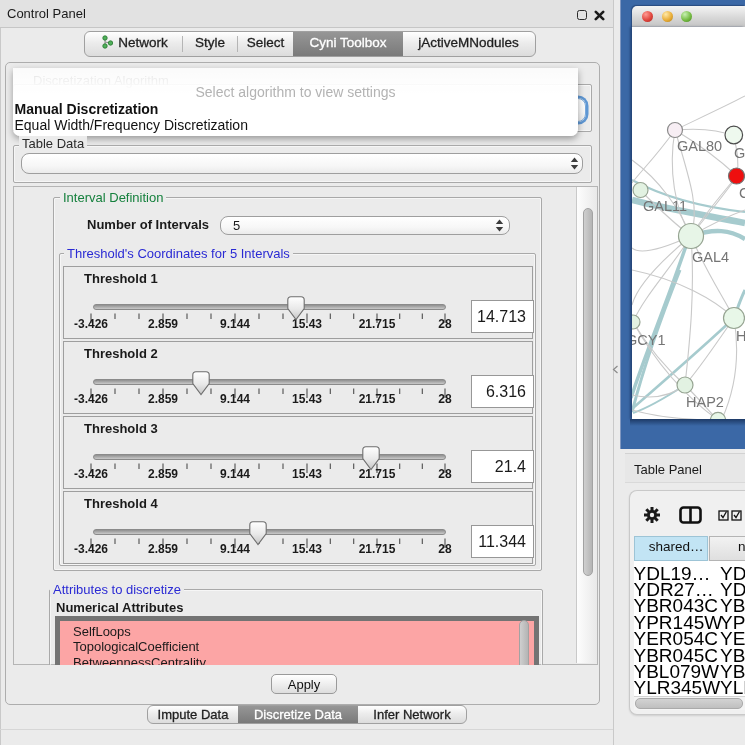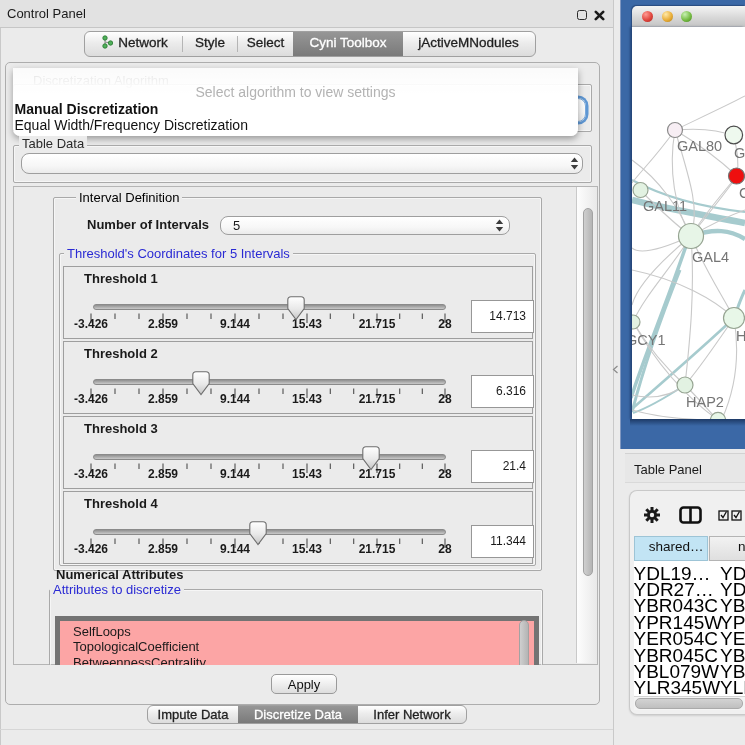--- a/index.html
+++ b/index.html
@@ -30,21 +30,21 @@
 
 .thr{position:absolute;left:63px;width:468px;height:71px;border:1px solid #9e9e9e;background:#ebebeb;}
 .thrtitle{position:absolute;left:20px;top:4px;font-weight:bold;font-size:13px;}
 .track{position:absolute;left:29px;top:37px;width:351px;height:4px;border-radius:3px;
  background:linear-gradient(#8f8f8f,#c9c9c9);border:1px solid #8a8a8a;}
 .ticks{position:absolute;left:0;top:45.5px;}
 .ticks line{stroke:#4d4d4d;stroke-width:1.1;}
 .tlrow .tl{position:absolute;top:50px;width:60px;text-align:center;font-weight:bold;font-size:12px;color:#1a1a1a;}
 .thumb{position:absolute;top:29px;}
 .vbox{position:absolute;left:407px;top:33px;width:54px;height:31px;background:#fff;border:1px solid #979797;
- font-size:12px;text-align:right;line-height:31px;padding-right:7px;}
+ font-size:16px;text-align:right;line-height:31px;padding-right:7px;}
 
 #popup{position:absolute;left:13px;top:68px;width:565px;height:68px;
  background:linear-gradient(rgba(255,255,255,.78),rgba(255,255,255,.95) 26%,#ffffff 40%);
  border-radius:0 0 7px 7px;box-shadow:0 3px 7px rgba(0,0,0,.35);}
 
 .vsb-track{position:absolute;background:linear-gradient(90deg,#fdfdfd,#e9e9e9);border-left:1px solid #c9c9c9;}
 .vsb-thumb{position:absolute;background:linear-gradient(90deg,#cfcfcf,#b4b4b4);border:1px solid #a2a2a2;border-radius:6px;}
 
 .macbtn{position:absolute;background:linear-gradient(#ffffff,#ededed 55%,#dddddd);border:1px solid #9a9a9a;
  border-radius:5px;display:flex;align-items:center;justify-content:center;font-size:13px;color:#111;}
@@ -135,21 +135,21 @@
       <path d="M4.5,0.5 L8.2,5 L0.8,5 Z" fill="#3c3c3c"></path>
       <path d="M4.5,12.5 L8.2,8 L0.8,8 Z" fill="#3c3c3c"></path>
     </svg>
 </div>
 
 <div class="abs" style="left:13px;top:186px;width:583px;height:477px;border:1px solid #b5b5b5;"></div>
 <div class="vsb-track" style="left:576px;top:187px;width:20px;height:476px;"></div>
 <div class="vsb-thumb" style="left:583px;top:208px;width:8px;height:366px;"></div>
 
 <div class="grp" style="left:53px;top:197px;width:487px;height:372px;"></div>
-<div class="grptitle" style="left:76px;top:190px;color:#000000;">Interval Definition</div>
+<div class="grptitle" style="left:60px;top:190px;color:#15803d;">Interval Definition</div>
 
 <div class="abs" style="left:87px;top:217px;font-weight:bold;">Number of Intervals</div>
 <div class="combo" style="left:220px;top:216px;width:288px;height:17px;">
   <span style="margin-left:12px;">5</span>
   <svg class="arx" style="right:5.5px;" width="9" height="13" viewBox="0 0 9 13">
       <path d="M4.5,0.5 L8.2,5 L0.8,5 Z" fill="#3c3c3c"></path>
       <path d="M4.5,12.5 L8.2,8 L0.8,8 Z" fill="#3c3c3c"></path>
     </svg>
 </div>
 
@@ -288,21 +288,21 @@
       <div class="tl" style="left:351px;">28</div>
     </div>
  <svg class="thumb" style="left:185px;" width="18" height="25" viewBox="0 0 18 25">
    <path d="M4,0.8 L14,0.8 Q17.2,0.8 17.2,4 L17.2,12.5 L9,23.5 L0.8,12.5 L0.8,4 Q0.8,0.8 4,0.8 Z" fill="url(#thg)" stroke="#6e6e6e" stroke-width="1.1"></path>
  </svg>
  <div class="vbox">11.344</div>
 </div>
 
 <div class="grp" style="left:49px;top:589px;width:492px;height:90px;"></div>
 <div class="grptitle" style="left:50px;top:582px;color:#2a2ad4;">Attributes to discretize</div>
-<div class="abs" style="left:56px;top:567px;font-weight:bold;">Numerical Attributes</div>
+<div class="abs" style="left:56px;top:600px;font-weight:bold;">Numerical Attributes</div>
 <div class="abs" style="left:55px;top:616px;width:474px;height:48px;background:#fca5a5;border:5px solid #737373;overflow:hidden;">
   <div style="margin:3px 0 0 13px;line-height:15.4px;">SelfLoops<br>TopologicalCoefficient<br>BetweennessCentrality</div>
 </div>
 <div class="vsb-thumb" style="left:519px;top:620px;width:8px;height:46px;border-radius:5px 5px 0 0;"></div>
 
 <div class="abs" style="left:14px;top:665px;width:582px;height:38px;background:#ebebeb;"></div>
 
 <div class="macbtn" style="left:271px;top:674px;width:64px;height:18px;">Apply</div>
 
 <div class="tabbar" style="left:147px;top:705px;width:318px;height:17px;">

